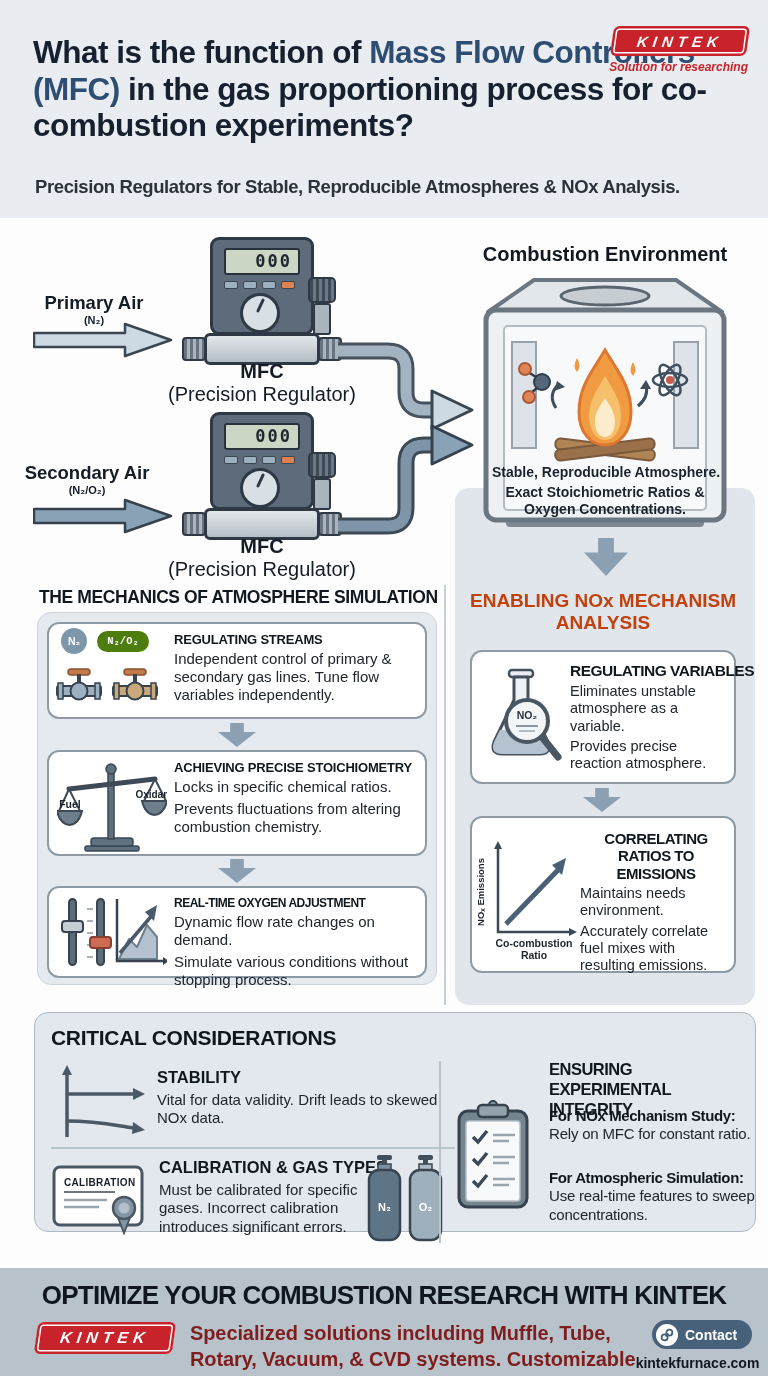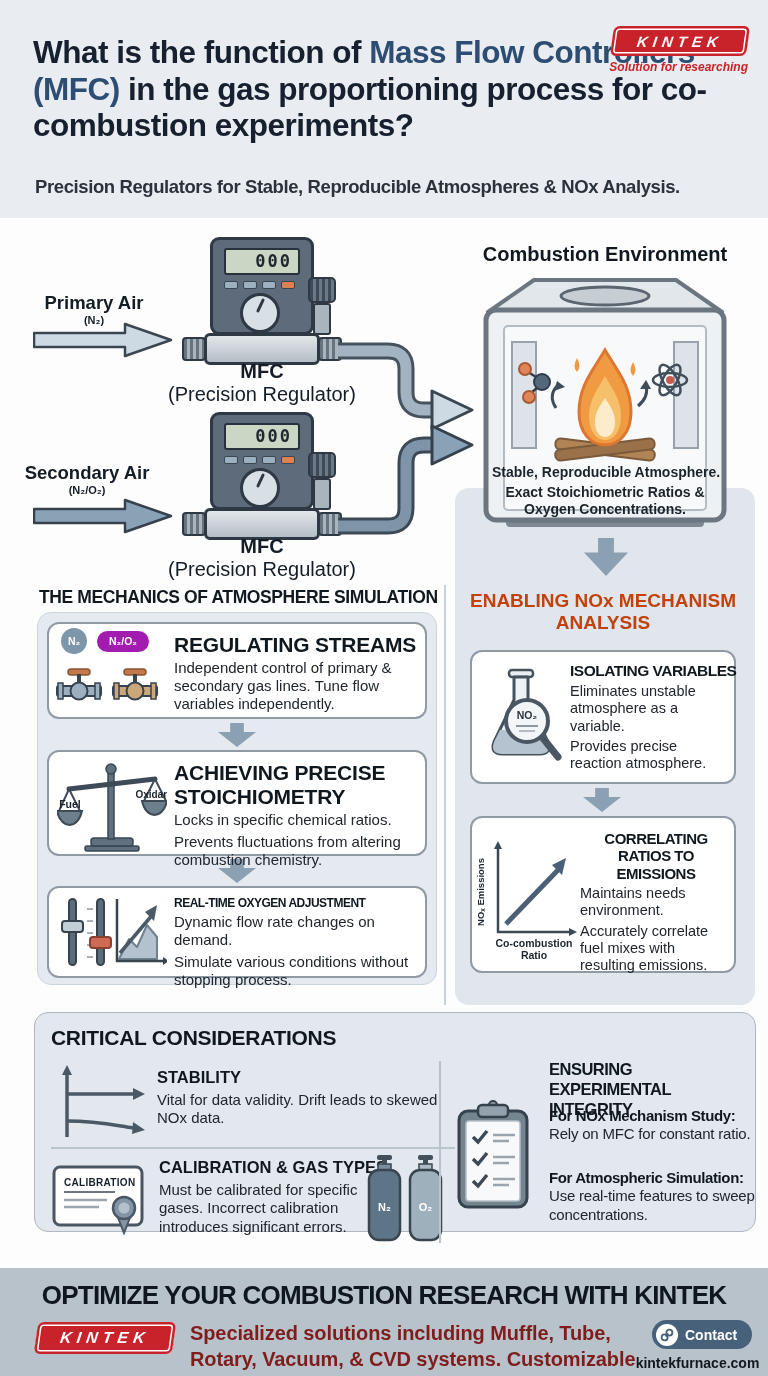--- a/index.html
+++ b/index.html
@@ -53,31 +53,31 @@
   .col-divider { left:444px; top:585px; width:2px; height:420px; background:#c6d0d8; }
   .mech-title { left:39px; top:587px; width:410px; font-size:17.5px; font-weight:800; letter-spacing:-0.4px; color:#11181f; white-space:nowrap; }
   .nox-title { left:468px; top:590px; width:270px; text-align:center; font-size:19px; font-weight:800; line-height:1.18; color:#c2410c; z-index:2; }
 
   .card { background:#fff; border:2px solid #8f9aa5; border-radius:12px; z-index:2; }
   .card .heading { font-weight:800; color:#10181f; letter-spacing:-0.2px; }
   .card .bodytext { color:#20262e; }
 
   .mcard { left:47px; width:380px; }
   .mcard .txt { position:absolute; left:125px; top:9px; width:248px; }
-  .mcard .heading { font-size:21px; line-height:1.15; }
+  .mcard .heading { font-size:13px; line-height:1.15; }
   .mcard .bodytext { font-size:15px; line-height:1.2; margin-top:2px; }
   .mcard .bodytext + .bodytext { margin-top:4px; }
 
   .ncard { left:470px; width:266px; }
   .ncard .heading { font-size:15.5px; letter-spacing:-0.5px; line-height:1.15; }
   .ncard .bodytext { font-size:14.5px; line-height:1.2; margin-top:3px; color:#20262e; }
 
   .chip { position:absolute; color:#fff; font-weight:700; font-size:10.5px; text-align:center; }
   .chip.round { width:26px; height:26px; border-radius:50%; background:#7e96a9; line-height:26px; }
-  .chip.pill { width:52px; height:21px; border-radius:11px; background:#a21caf; line-height:21px; }
+  .chip.pill { width:52px; height:21px; border-radius:11px; background:#4d7c0f; line-height:21px;font-family:Liberation Mono, monospace; }
 
   
   .cons-panel { left:34px; top:1012px; width:722px; height:220px; background:#e2e8ee; border:1.5px solid #aeb8c1; border-radius:14px; }
   .cons-title { left:16px; top:13px; font-size:21px; font-weight:800; letter-spacing:-0.3px; color:#10181f; }
   .cons-h { font-size:16.5px; font-weight:800; color:#10181f; white-space:nowrap; }
   .cons-b { font-size:15px; line-height:1.22; color:#20262e; }
   .hdiv { left:16px; top:134px; width:404px; height:1.5px; background:#b9c3cc; }
   .vdiv { left:404px; top:48px; width:1.5px; height:182px; background:#b9c3cc; }
   .int-item { font-size:15px; line-height:1.22; color:#20262e; letter-spacing:-0.2px; }
   .int-item b { font-size:15px; letter-spacing:-0.4px; color:#10181f; }
@@ -310,21 +310,21 @@
       <rect x="31" y="4" width="24" height="7" rx="3" fill="#e8eef1" stroke="#45525e" stroke-width="2.5"></rect>
       <path d="M36 11 V34 L16 76 Q12 88 24 88 H62 Q74 88 70 76 L50 34 V11 Z" fill="#eef3f6" stroke="#45525e" stroke-width="3" stroke-linejoin="round"></path>
       <path d="M22 64 L16 76 Q12 88 24 88 H62 Q74 88 70 76 L64 64 Z" fill="#b4c3cf"></path>
       <line x1="64" y1="71" x2="80" y2="91" stroke="#4a5763" stroke-width="7" stroke-linecap="round"></line>
       <circle cx="49" cy="55" r="21" fill="#f2f6f8" stroke="#4a5763" stroke-width="4"></circle>
       <text x="49" y="53" text-anchor="middle" font-size="10.5" font-weight="800" fill="#2a333d">NO₂</text>
       <line x1="38" y1="60" x2="60" y2="60" stroke="#8b97a2" stroke-width="2"></line>
       <line x1="41" y1="65" x2="57" y2="65" stroke="#9ea9b3" stroke-width="1.5"></line>
     </svg>
     <div class="abs" style="left:98px; top:10px; width:160px;">
-      <div class="heading" style="white-space:nowrap;">ISOLATING VARIABLES</div>
+      <div class="heading" style="white-space:nowrap;">REGULATING VARIABLES</div>
       <div class="bodytext">Eliminates unstable atmosphere as a variable.</div>
       <div class="bodytext">Provides precise reaction atmosphere.</div>
     </div>
   </div>
   <div class="abs chev" style="left:583px; top:788px; width:38px; height:24px; z-index:2;"></div>
 
   <div class="abs card ncard" style="top:816px; height:157px;">
     <svg class="abs" style="left:2px; top:22px;" width="108" height="124" viewBox="0 0 108 124">
       <text x="10" y="52" text-anchor="middle" font-size="9.5" font-weight="800" fill="#1c242e" transform="rotate(-90 10 52)">NOₓ Emissions</text>
       <path d="M24 8 V92 H96" fill="none" stroke="#3c4956" stroke-width="2.5"></path>

